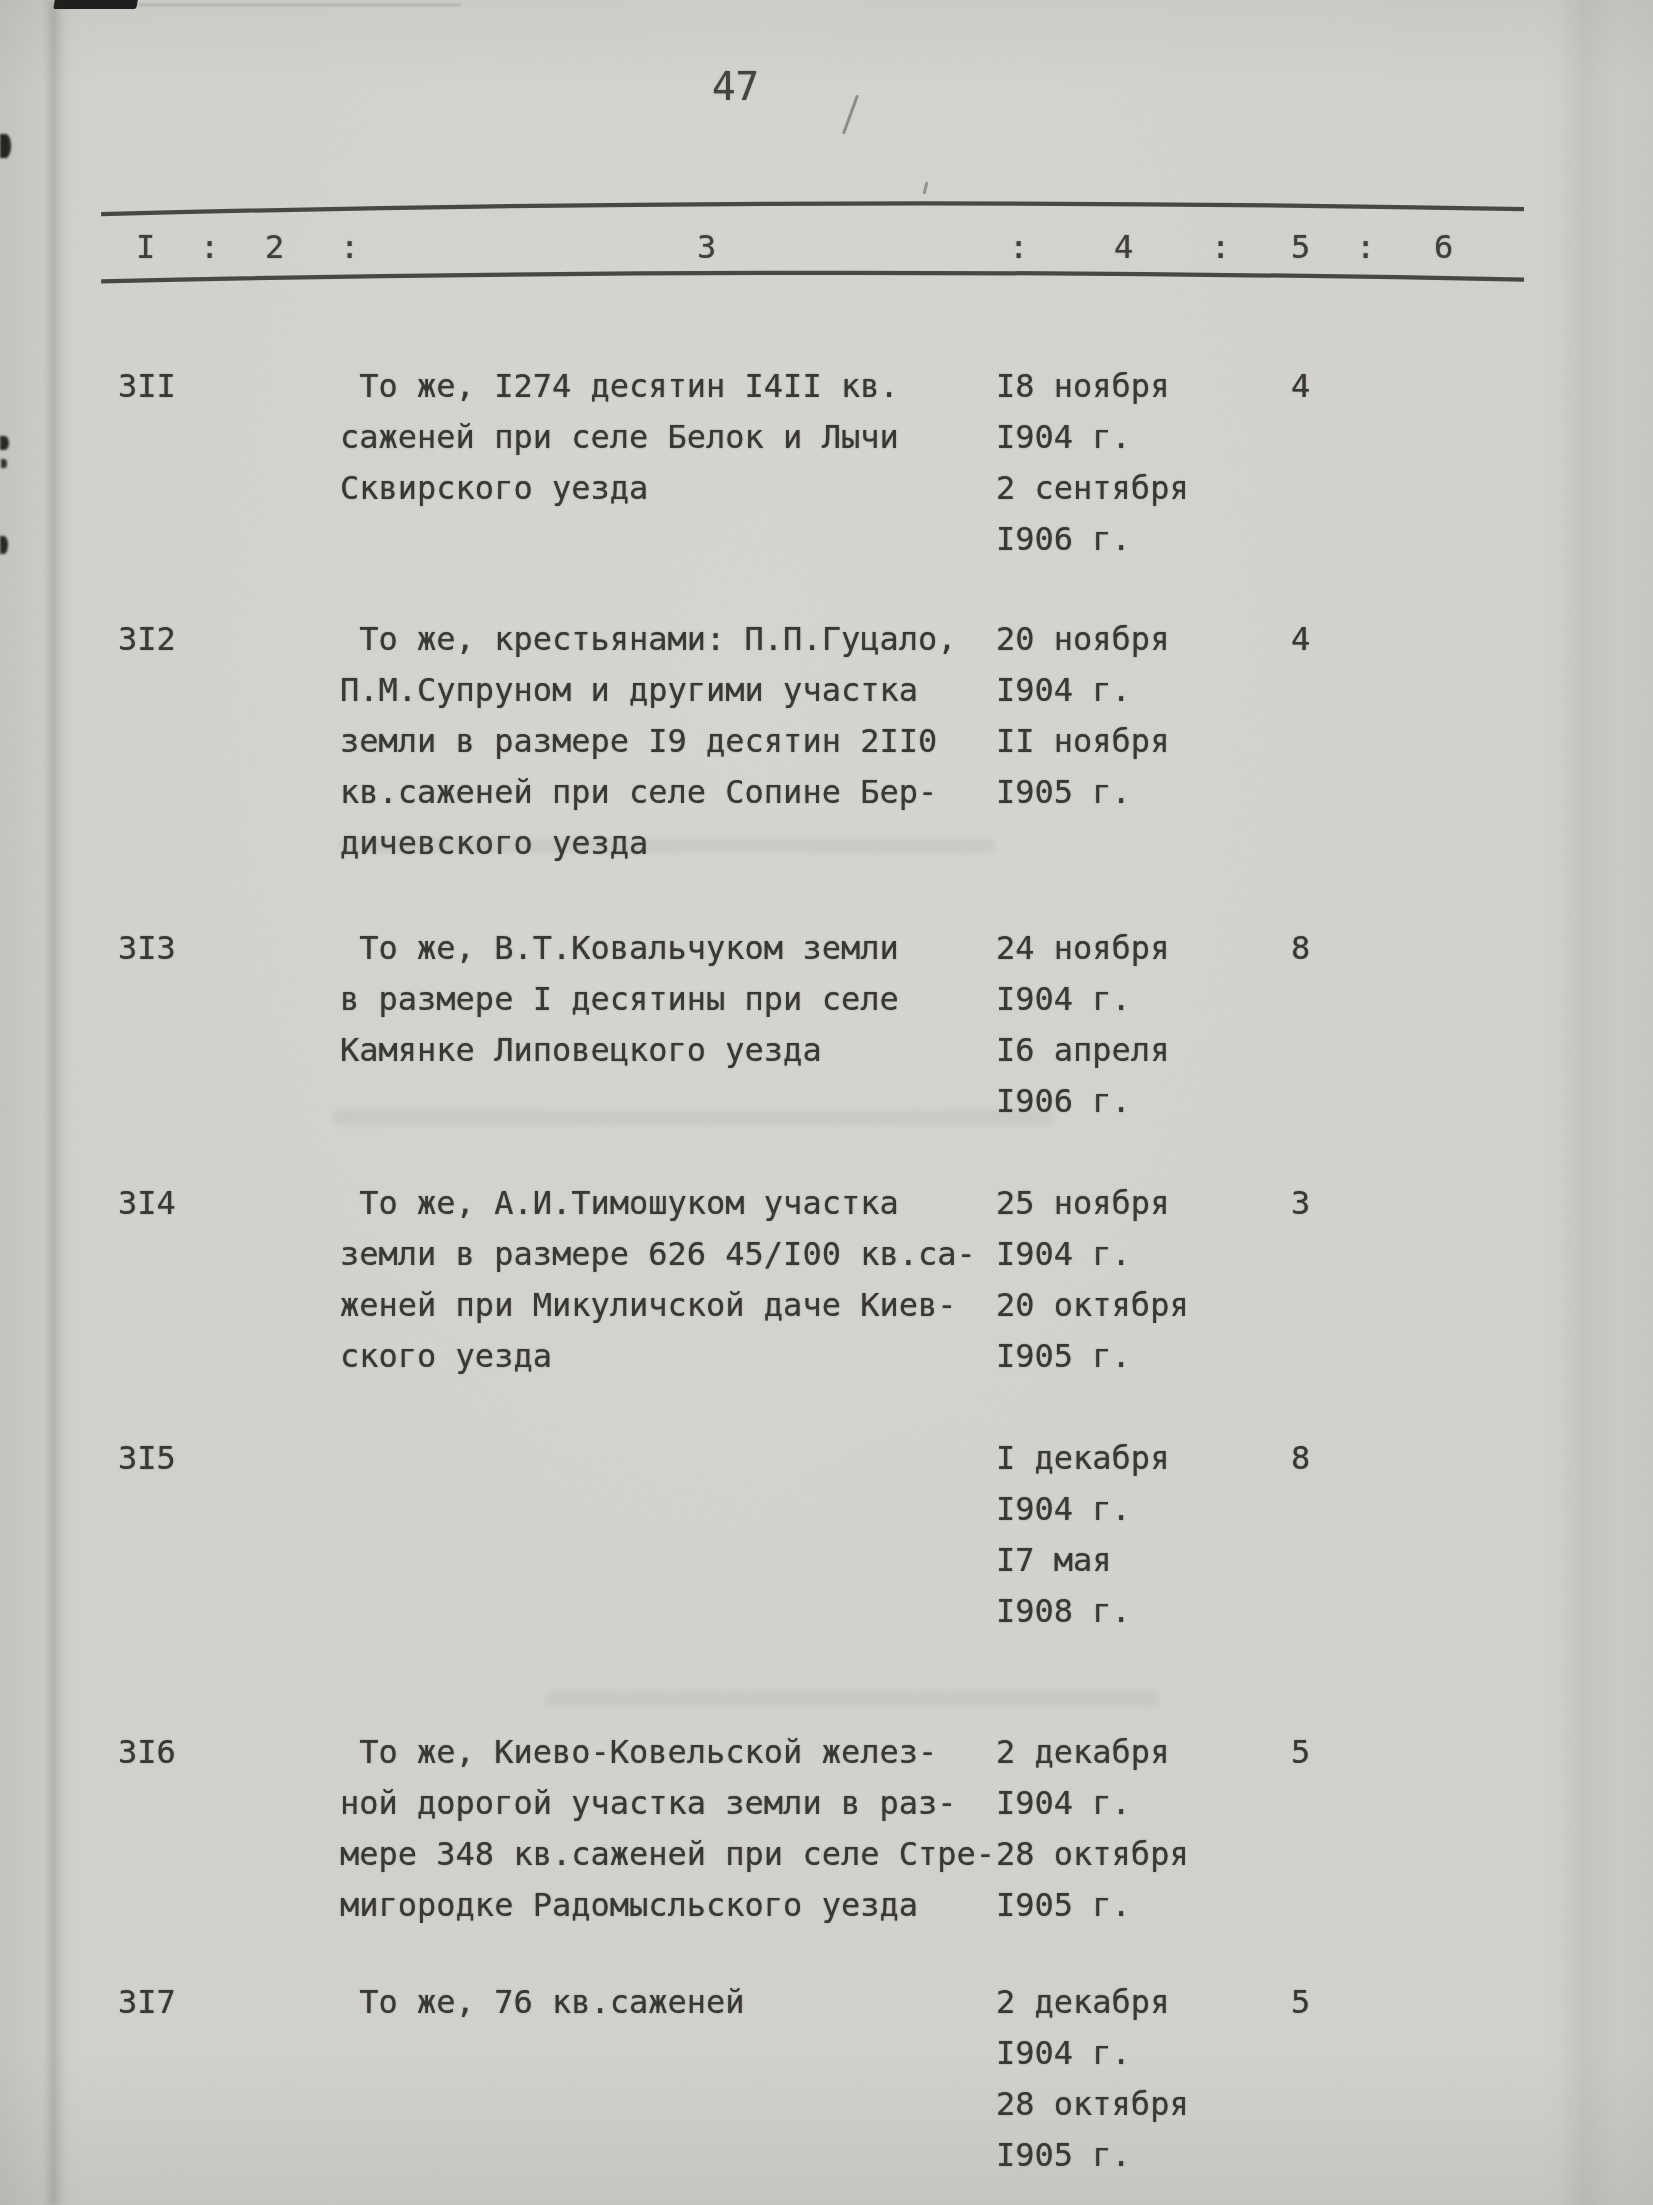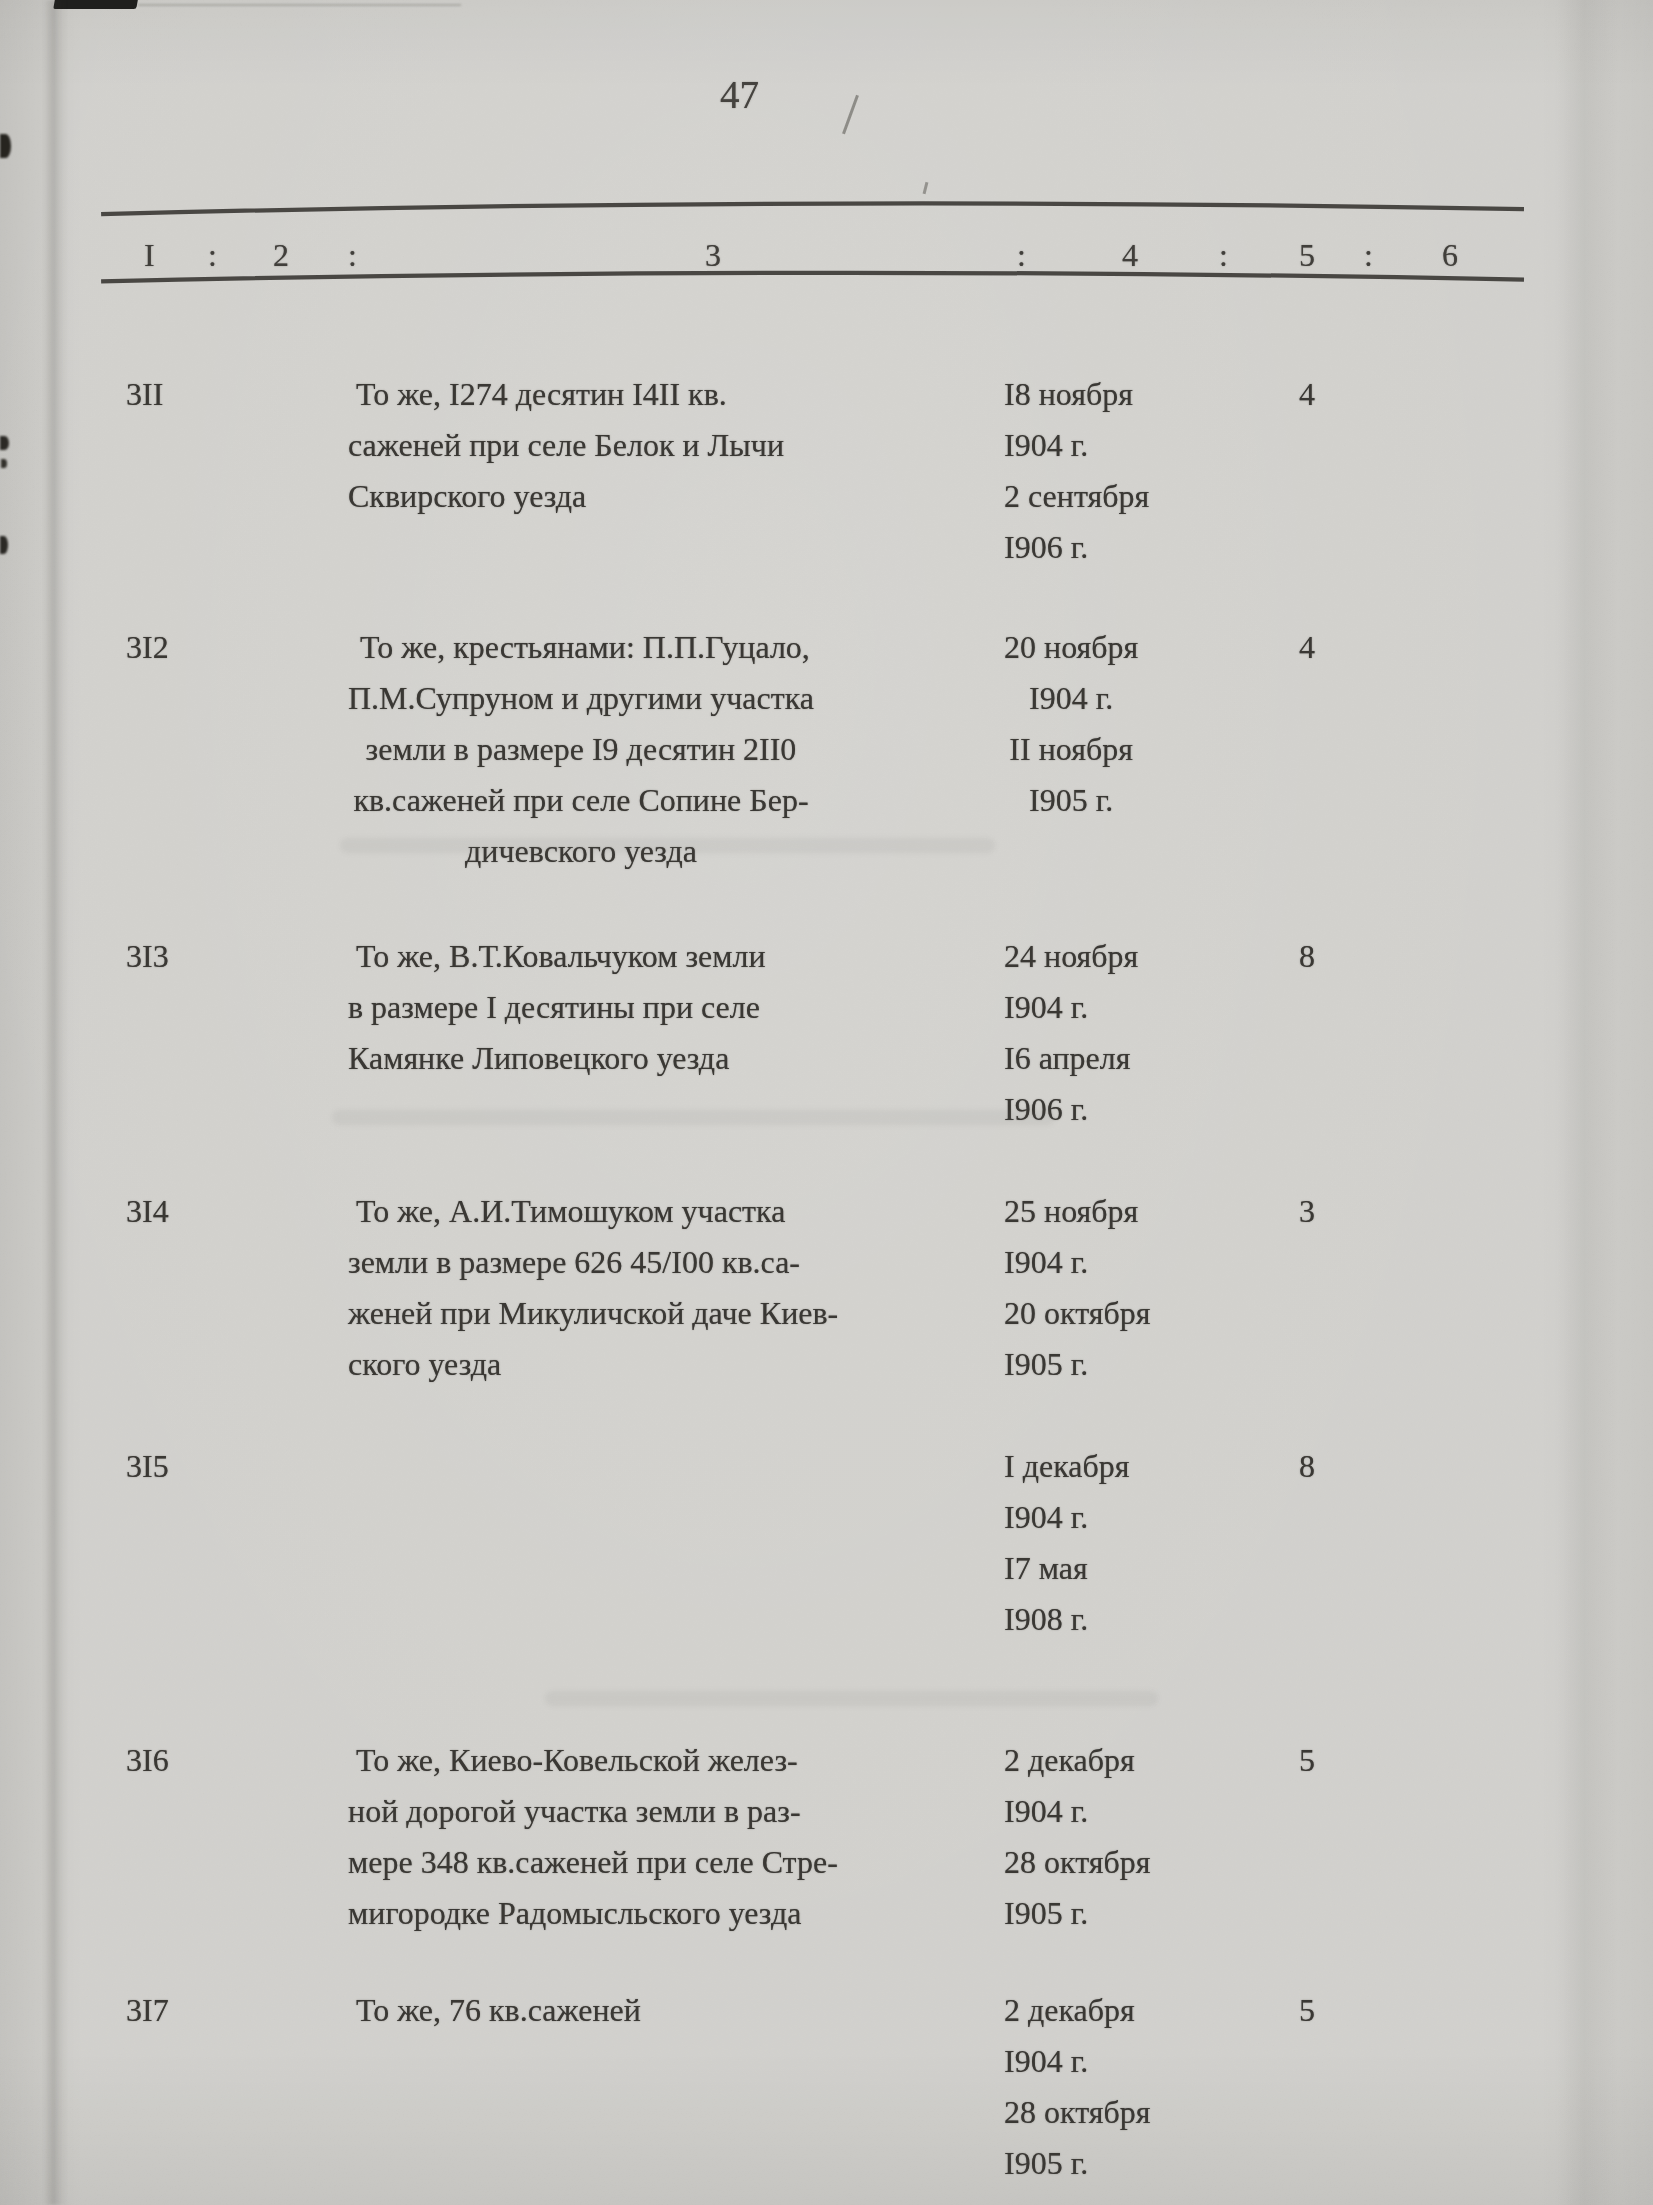--- a/index.html
+++ b/index.html
@@ -7,24 +7,23 @@
     position:relative;width:1654px;height:2205px;overflow:hidden;
     background:
       radial-gradient(ellipse at 45% 30%, rgba(255,255,255,0.09), rgba(0,0,0,0) 65%),
       linear-gradient(to right, rgba(0,0,0,0.07), rgba(0,0,0,0) 5%, rgba(0,0,0,0) 93%, rgba(0,0,0,0.05)),
       linear-gradient(to bottom, rgba(0,0,0,0.04), rgba(0,0,0,0) 4%, rgba(0,0,0,0) 93%, rgba(0,0,0,0.06)),
       #d2d1cd;
     font-family:"DejaVu Sans Mono","Liberation Mono",monospace;
     color:#3a3834;
   }
   .txt{
-    position:absolute;margin:16px;white-space:pre;
+    position:absolute;margin:8px;white-space:pre;
     font-size:32px;line-height:51px;
     text-shadow:0 0 0.9px rgba(58,56,52,0.65), 0 0 2.6px rgba(58,56,52,0.12);
-    font-family:Liberation Serif, serif;
   }
   .page-number{left:704px;top:53px;font-size:39px;color:#45433f;}
   .rules{position:absolute;left:0;top:0;pointer-events:none;}
   .header-row{position:absolute;left:0;top:0;width:100%;height:0;}
   .header-cell{top:214px;color:#413f3b;}
   .entries{position:absolute;left:0;top:353px;width:100%;}
   .entry{position:relative;}
   .entry-number{left:110px;top:0;}
   .entry-desc{left:332px;top:0;}
   .entry-dates{left:988px;top:0;}
@@ -92,21 +91,21 @@
         <div class="txt entry-number">3II</div>
         <div class="txt entry-desc"> То же, I274 десятин I4II кв.
 саженей при селе Белок и Лычи
 Сквирского уезда</div>
         <div class="txt entry-dates">I8 ноября
 I904 г.
 2 сентября
 I906 г.</div>
         <div class="txt entry-copies">4</div>
       </div>
-      <div class="entry" style="height: 255px; margin-bottom: 54px; text-align: center;">
+      <div class="entry" style="height: 255px; margin-bottom: 54px;">
         <div class="txt entry-number">3I2</div>
         <div class="txt entry-desc"> То же, крестьянами: П.П.Гуцало,
 П.М.Супруном и другими участка
 земли в размере I9 десятин 2II0
 кв.саженей при селе Сопине Бер-
 дичевского уезда</div>
         <div class="txt entry-dates">20 ноября
 I904 г.
 II ноября
 I905 г.</div>

